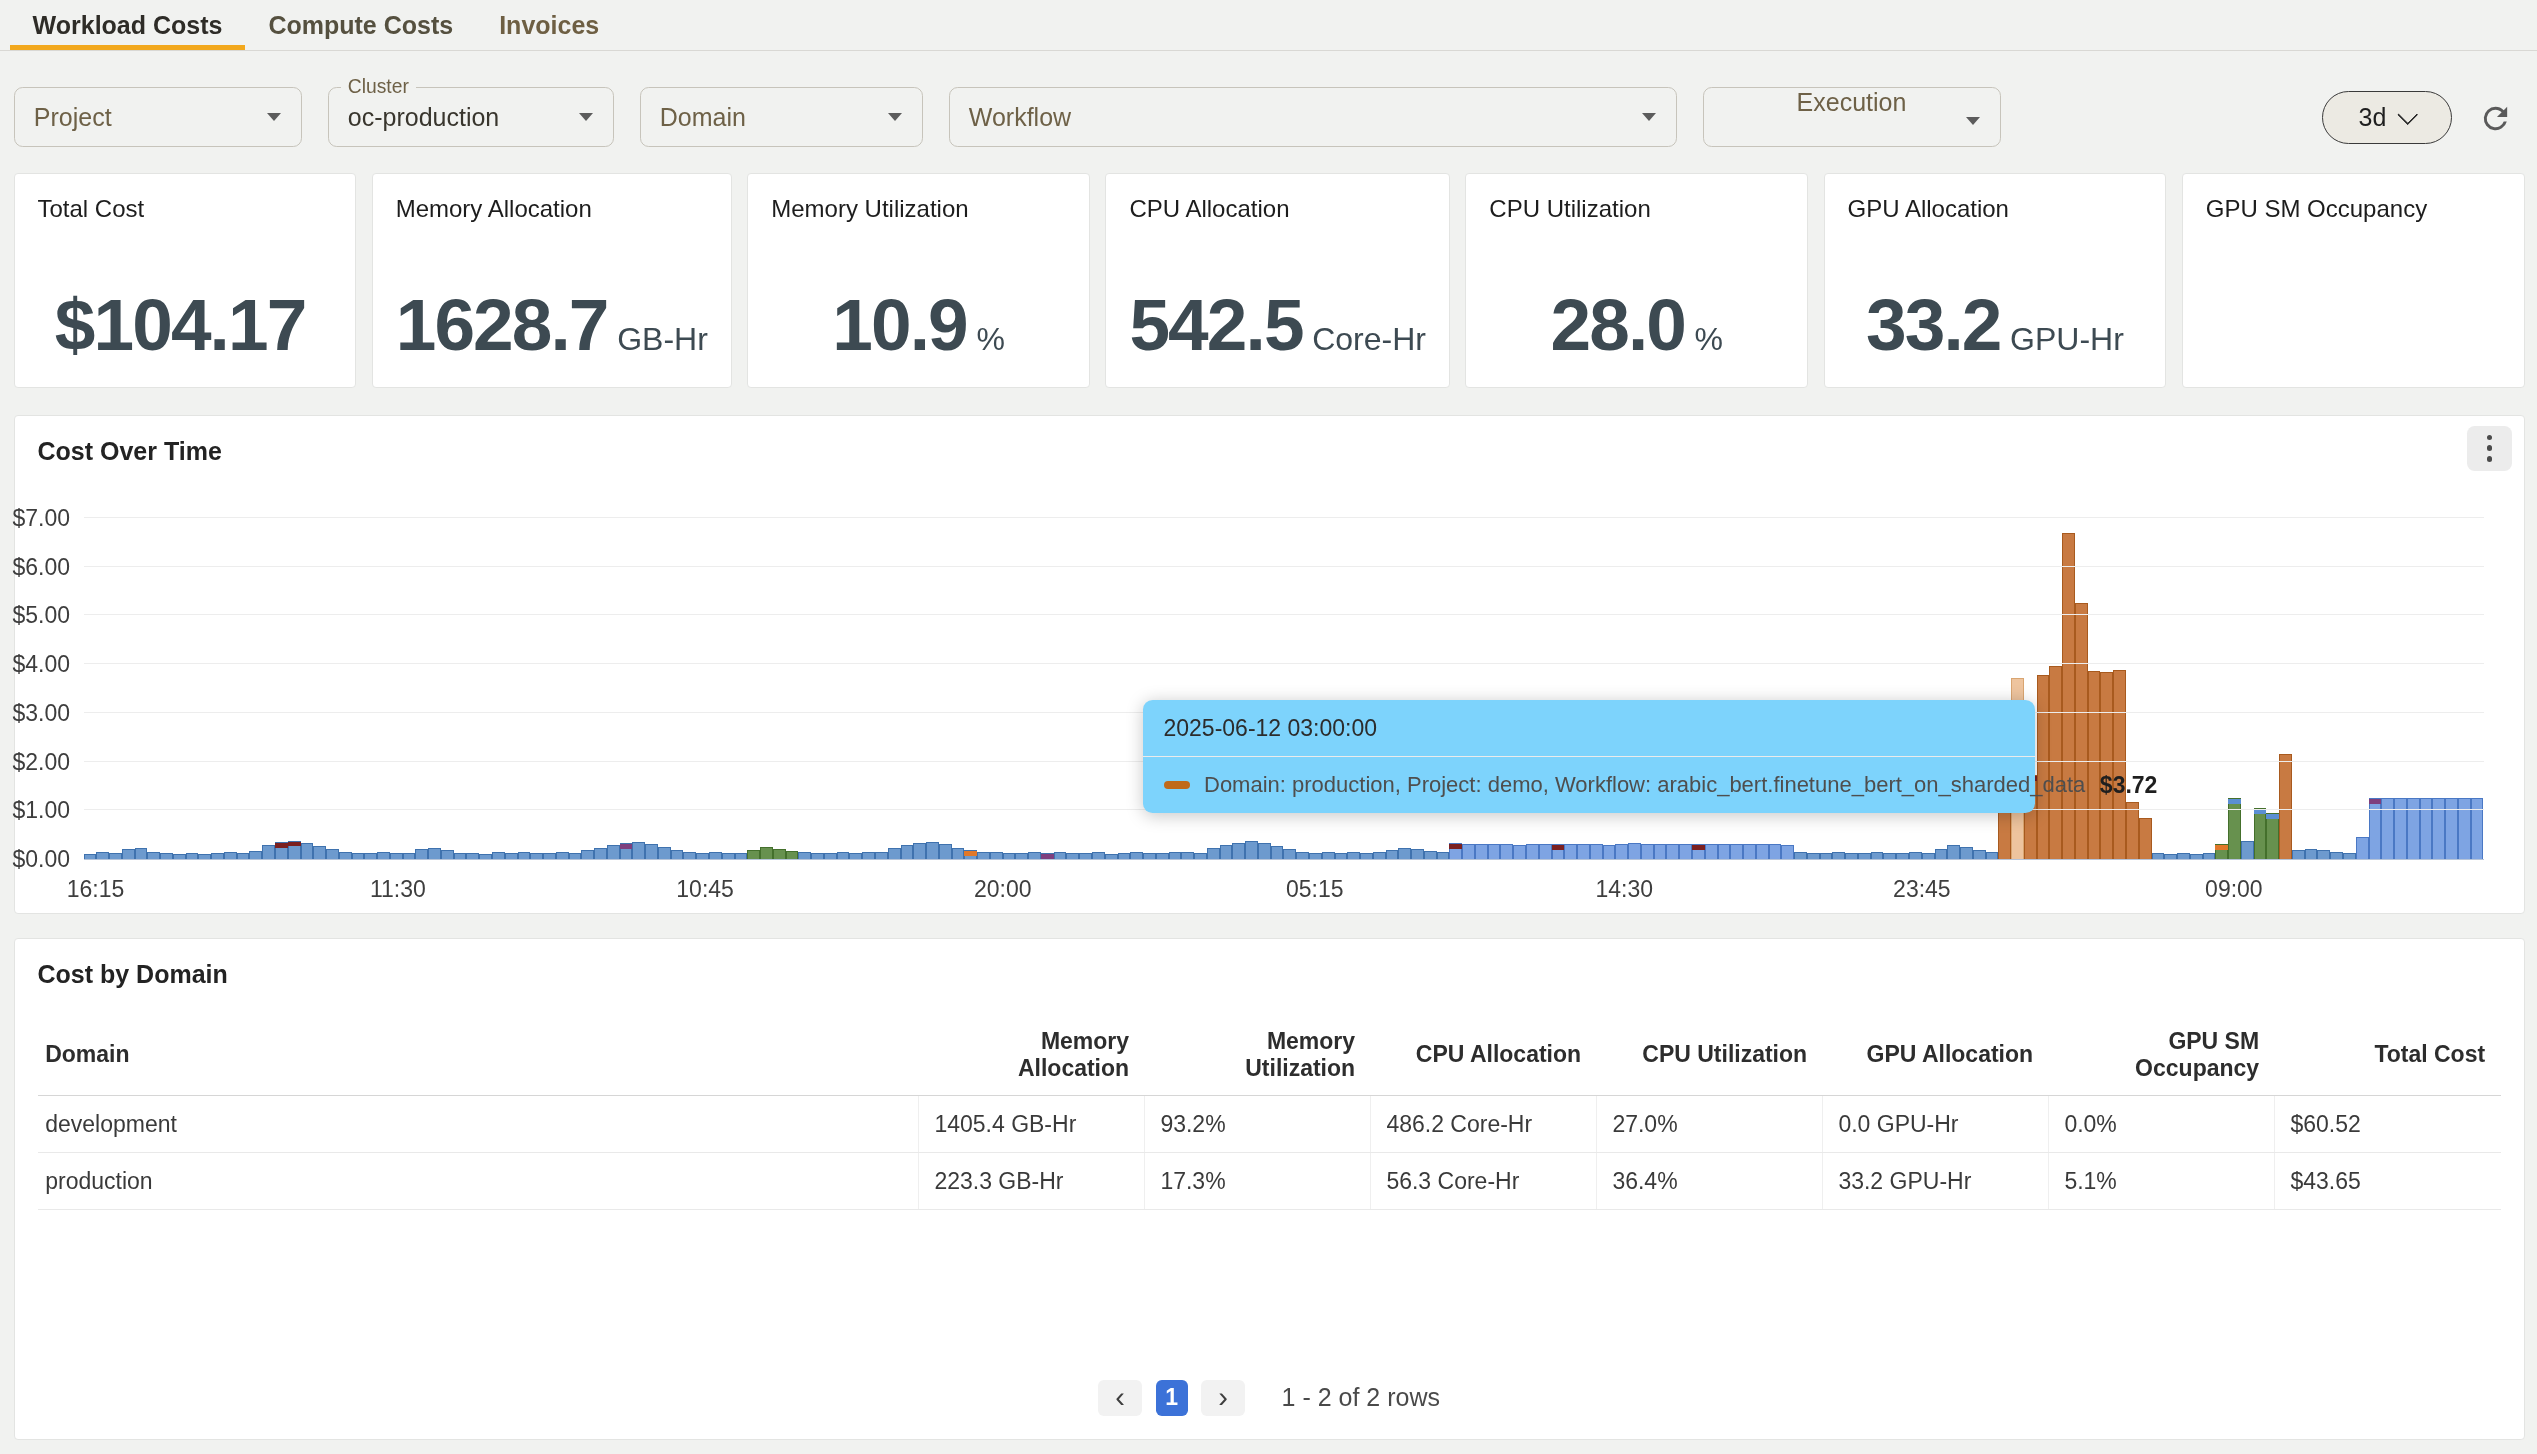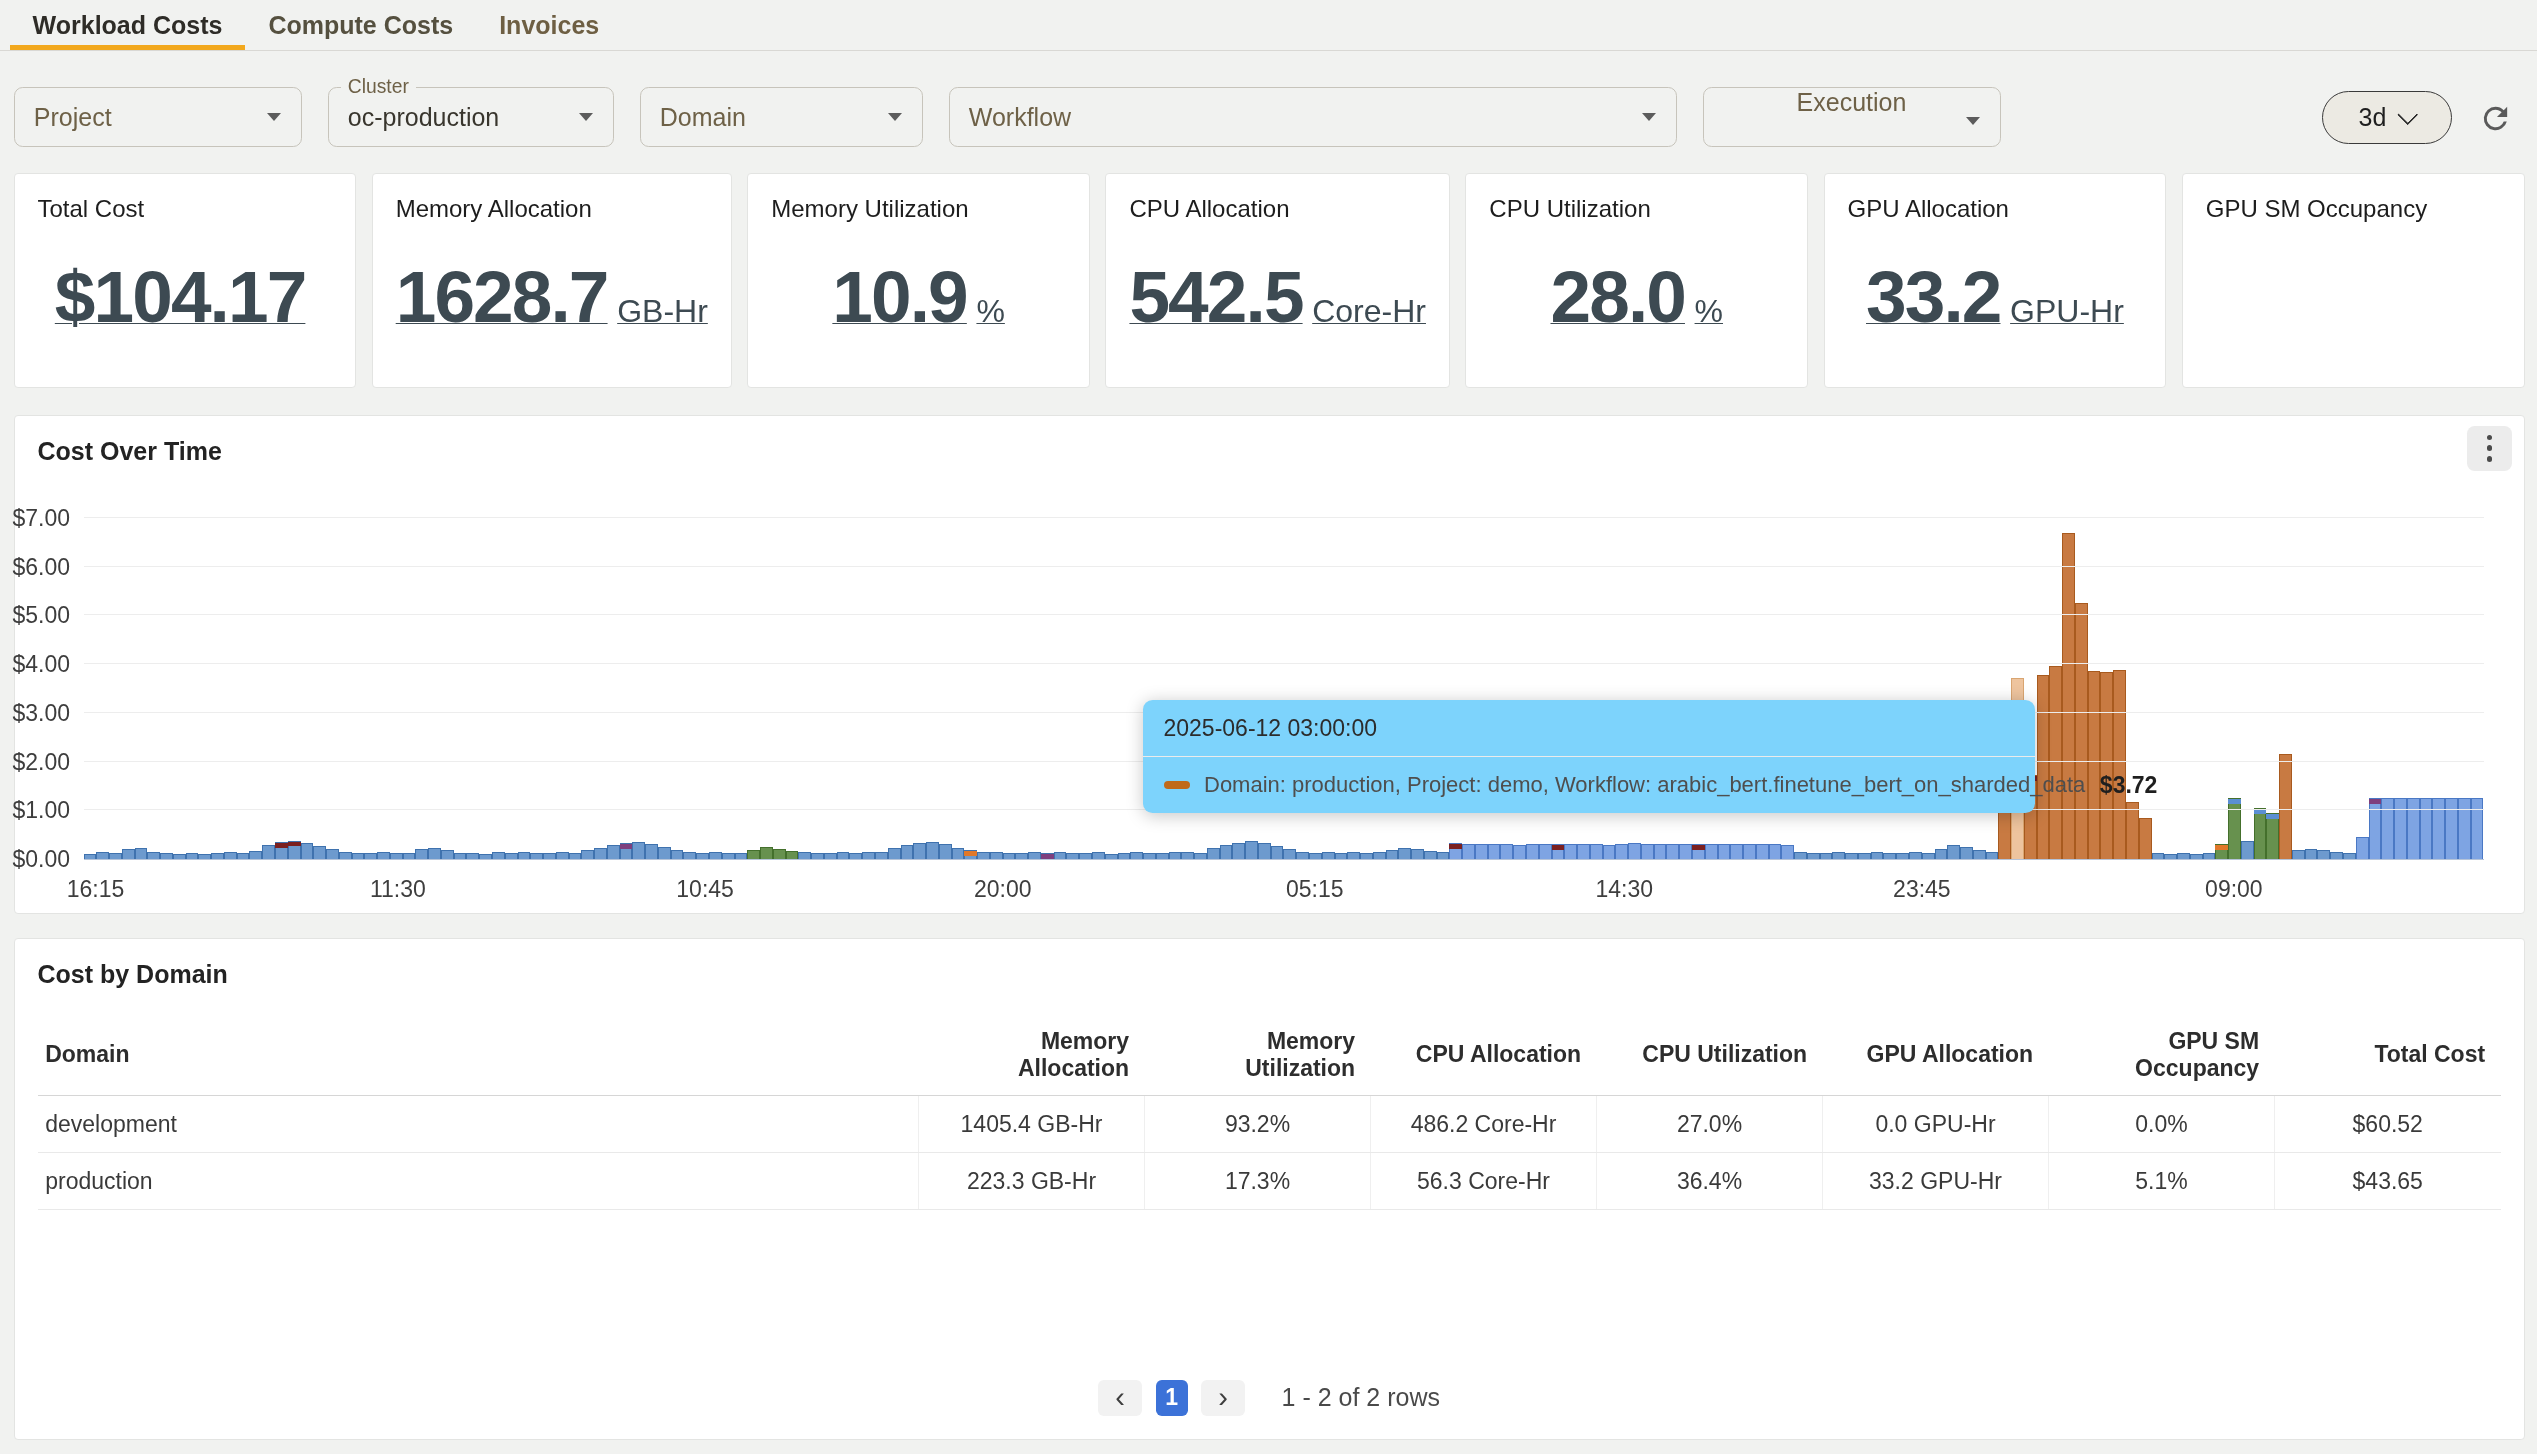--- a/index.html
+++ b/index.html
@@ -30,21 +30,21 @@
   .sel-execution{width:298px;flex-direction:column;}
   .filters .spacer{flex:1;}
   .range-pill{margin-top:3.9px;width:130px;height:53px;border:1.9px solid #3a3a3a;border-radius:27px;background:#eceae3;display:flex;align-items:center;justify-content:center;gap:13.5px;font-size:25px;color:#1f1f1f;cursor:pointer;}
   .range-pill .chev{width:15.4px;height:15.4px;border-right:2.9px solid #2e2e2e;border-bottom:2.9px solid #2e2e2e;transform:rotate(45deg) translate(-1.9px,-1.9px);border-radius:1px;}
   .refresh{margin-top:13.5px;margin-right:11.6px;width:35px;height:35px;cursor:pointer;}
 
   
   .kpis{display:flex;gap:15.4px;margin:26px 13.5px 0 13.5px;}
   .kpi{flex:1;height:215px;background:#fff;border:1px solid #e3e4e2;border-radius:3.9px;padding:21px 23px;}
   .kpi .klabel{font-size:24px;font-weight:500;color:#1d1d1d;}
-  .kpi .kvalue-wrap{margin-top:32px;text-align:center;color:var(--kpi);white-space:nowrap;text-decoration:underline;}
+  .kpi .kvalue-wrap{margin-top:60px;text-align:center;color:var(--kpi);white-space:nowrap;}
   .kpi .kvalue{font-size:73px;font-weight:600;letter-spacing:-1.9px;}
   .kpi .kunit{font-size:32px;font-weight:500;margin-left:9.6px;}
 
   
   .chart-card{position:relative;margin:27px 13.5px 0 13.5px;height:499px;background:#fff;border:1px solid #e3e4e2;border-radius:3.9px;}
   .chart-title{position:absolute;top:21px;left:23px;font-size:25px;font-weight:600;color:#232323;}
   .kebab{position:absolute;top:9.6px;right:11.6px;width:45px;height:45px;border-radius:7.7px;background:#ececec;display:flex;flex-direction:column;align-items:center;justify-content:center;gap:4.8px;cursor:pointer;}
   .kebab i{width:5.8px;height:5.8px;border-radius:50%;background:#4a4a4a;}
   .plot{position:absolute;left:69px;right:40px;top:102px;height:342px;border-bottom:1.9px solid var(--baseline);}
   .plot .grid{position:absolute;left:0;right:0;height:1px;background:var(--grid);}
@@ -61,21 +61,21 @@
   .tt-label{font-size:22px;color:#4e4e4e;white-space:nowrap;flex:1;}
   .tt-value{font-size:23px;font-weight:700;color:#1f1f1f;}
 
   
   .table-card{margin:24px 13.5px 0 13.5px;height:502px;background:#fff;border:1px solid #e3e4e2;border-radius:3.9px;padding:21px 23px 17.4px 23px;display:flex;flex-direction:column;}
   .table-title{font-size:25px;font-weight:600;color:#232323;}
   table{margin-top:29px;width:100%;border-collapse:collapse;table-layout:fixed;}
   col.c-num{width:226px;}
   th{font-size:23px;font-weight:700;color:#2d2d2d;text-align:right;padding:9.6px 15.4px 13.5px 15.4px;border-bottom:1px solid #d6d6d6;}
   th:first-child{text-align:left;padding-left:7.7px;}
-  td{font-size:23px;color:#3a3a3a;text-align:center;padding:14.5px 15.4px;border-bottom:1px solid #e9e9e9;}
+  td{font-size:23px;color:#3a3a3a;text-align:left;padding:14.5px 15.4px;border-bottom:1px solid #e9e9e9;}
   td:first-child{text-align:left;padding-left:7.7px;}
   td.num{border-left:1px solid #efefef;}
   .pagination{margin-top:auto;display:flex;align-items:center;justify-content:center;gap:13.5px;padding-bottom:5.8px;}
   .pg-btn{width:44px;height:36px;border-radius:5.8px;background:#f2f2f2;display:flex;align-items:center;justify-content:center;font-size:29px;color:#3f3f3f;cursor:pointer;}
   .pg-page{width:32px;height:36px;border-radius:5.8px;background:var(--page-blue);color:#fff;display:flex;align-items:center;justify-content:center;font-size:23px;font-weight:600;cursor:pointer;}
   .pg-summary{margin-left:23px;font-size:25px;color:#4a4a4a;}
 </style>
 </head>
 <body>
 

